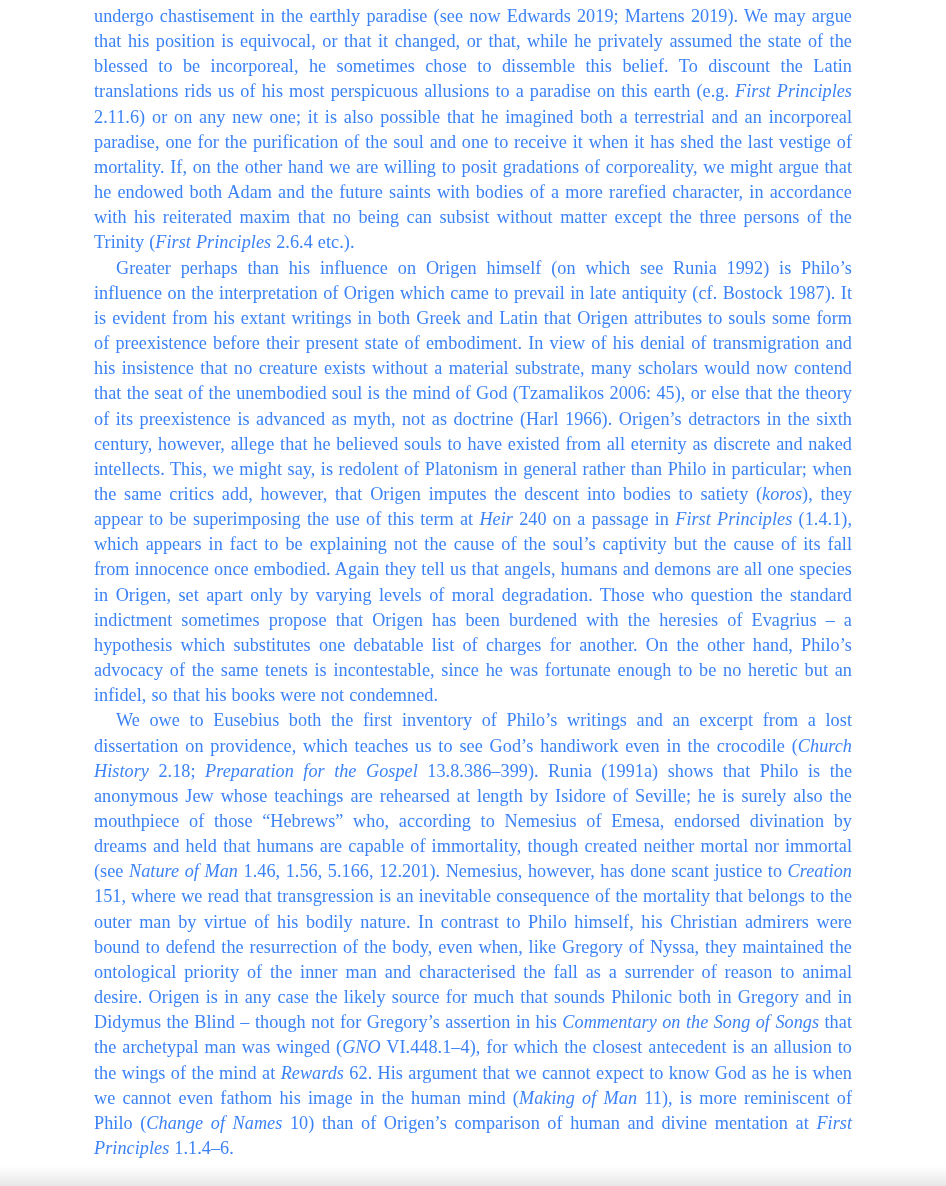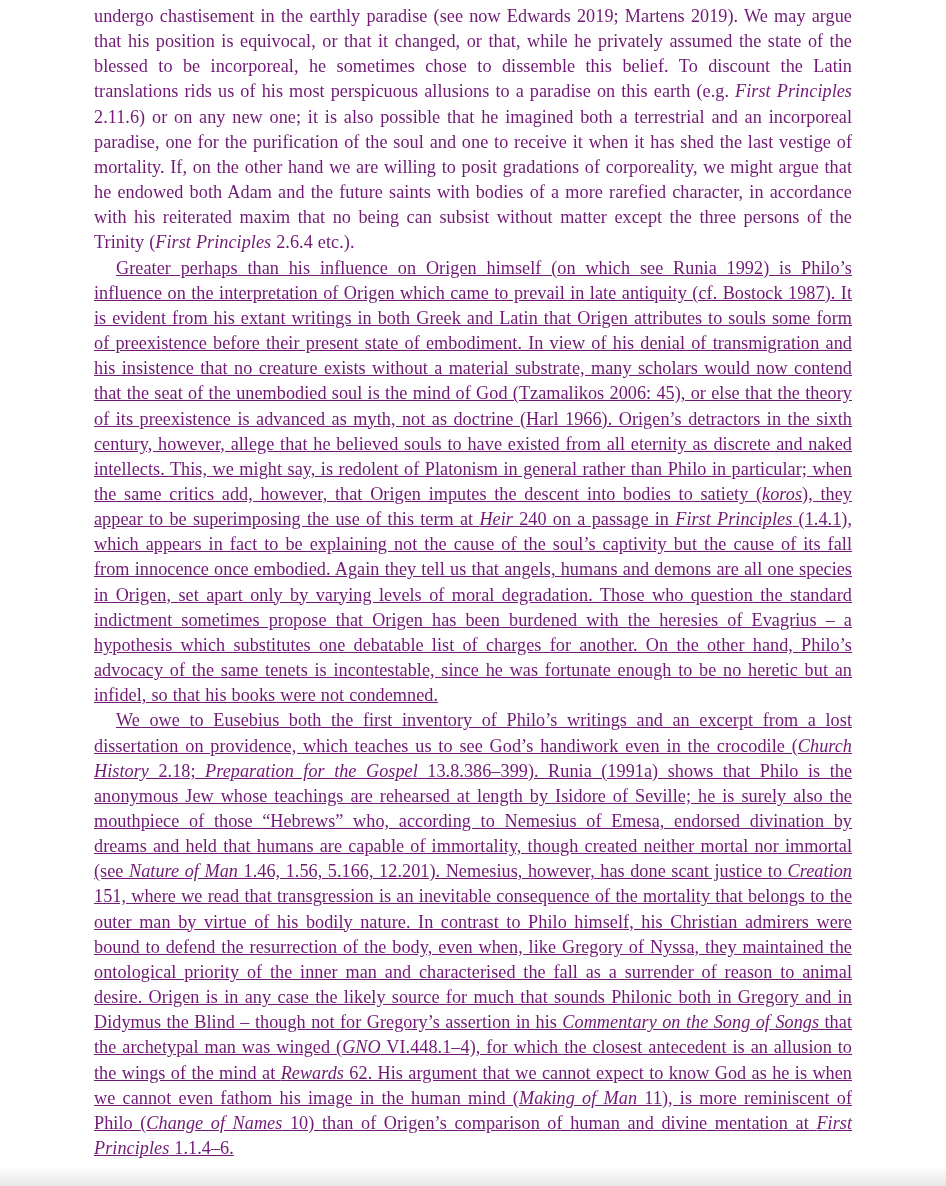--- a/index.html
+++ b/index.html
@@ -26,38 +26,37 @@
     letter-spacing: 0.05px;
     word-spacing: 0.4px;
   }
   .para {
     margin: 0;
     padding: 0;
     text-indent: 0;
   }
   .para.indent {
     text-indent: 22px;
-    text-decoration: underline;
   }
   .para em {
     font-style: italic;
   }
   .bottom-shadow {
     position: absolute;
     left: 0;
     bottom: 0;
     width: 100%;
     height: 20px;
     background: linear-gradient(to bottom, rgba(230,230,230,0) 0%, #e7e7e7 100%);
     pointer-events: none;
   }
 </style>
 </head>
 <body>
 
 <div class="page" style="background: rgb(255, 255, 255);">
-  <div class="text-block" style="color: #701a75;">
+  <div class="text-block" style="color: #3b82f6;">
       <p class="para"><span>undergo chastisement in the earthly paradise (see now Edwards 2019; Martens 2019). We may argue that his position is equivocal, or that it changed, or that, while he privately assumed the state of the blessed to be incorporeal, he sometimes chose to dissemble this belief. To discount the Latin translations rids us of his most perspicuous allusions to a paradise on this earth (e.g. </span><em>First Principles</em><span> 2.11.6) or on any new one; it is also possible that he imagined both a terrestrial and an incorporeal paradise, one for the purification of the soul and one to receive it when it has shed the last vestige of mortality. If, on the other hand we are willing to posit gradations of corporeality, we might argue that he endowed both Adam and the future saints with bodies of a more rarefied character, in accordance with his reiterated maxim that no being can subsist without matter except the three persons of the Trinity (</span><em>First Principles</em><span> 2.6.4 etc.).</span></p>
       <p class="para indent"><span>Greater perhaps than his influence on Origen himself (on which see Runia 1992) is Philo’s influence on the interpretation of Origen which came to prevail in late antiquity (cf. Bostock 1987). It is evident from his extant writings in both Greek and Latin that Origen attributes to souls some form of preexistence before their present state of embodiment. In view of his denial of transmigration and his insistence that no creature exists without a material substrate, many scholars would now contend that the seat of the unembodied soul is the mind of God (Tzamalikos 2006: 45), or else that the theory of its preexistence is advanced as myth, not as doctrine (Harl 1966). Origen’s detractors in the sixth century, however, allege that he believed souls to have existed from all eternity as discrete and naked intellects. This, we might say, is redolent of Platonism in general rather than Philo in particular; when the same critics add, however, that Origen imputes the descent into bodies to satiety (</span><em>koros</em><span>), they appear to be superimposing the use of this term at </span><em>Heir</em><span> 240 on a passage in </span><em>First Principles</em><span> (1.4.1), which appears in fact to be explaining not the cause of the soul’s captivity but the cause of its fall from innocence once embodied. Again they tell us that angels, humans and demons are all one species in Origen, set apart only by varying levels of moral degradation. Those who question the standard indictment sometimes propose that Origen has been burdened with the heresies of Evagrius – a hypothesis which substitutes one debatable list of charges for another. On the other hand, Philo’s advocacy of the same tenets is incontestable, since he was fortunate enough to be no heretic but an infidel, so that his books were not condemned.</span></p>
       <p class="para indent"><span>We owe to Eusebius both the first inventory of Philo’s writings and an excerpt from a lost dissertation on providence, which teaches us to see God’s handiwork even in the crocodile (</span><em>Church History</em><span> 2.18; </span><em>Preparation for the Gospel</em><span> 13.8.386–399). Runia (1991a) shows that Philo is the anonymous Jew whose teachings are rehearsed at length by Isidore of Seville; he is surely also the mouthpiece of those “Hebrews” who, according to Nemesius of Emesa, endorsed divination by dreams and held that humans are capable of immortality, though created neither mortal nor immortal (see </span><em>Nature of Man</em><span> 1.46, 1.56, 5.166, 12.201). Nemesius, however, has done scant justice to </span><em>Creation</em><span> 151, where we read that transgression is an inevitable consequence of the mortality that belongs to the outer man by virtue of his bodily nature. In contrast to Philo himself, his Christian admirers were bound to defend the resurrection of the body, even when, like Gregory of Nyssa, they maintained the ontological priority of the inner man and characterised the fall as a surrender of reason to animal desire. Origen is in any case the likely source for much that sounds Philonic both in Gregory and in Didymus the Blind – though not for Gregory’s assertion in his </span><em>Commentary on the Song of Songs</em><span> that the archetypal man was winged (</span><em>GNO</em><span> VI.448.1–4), for which the closest antecedent is an allusion to the wings of the mind at </span><em>Rewards</em><span> 62. His argument that we cannot expect to know God as he is when we cannot even fathom his image in the human mind (</span><em>Making of Man</em><span> 11), is more reminiscent of Philo (</span><em>Change of Names</em><span> 10) than of Origen’s comparison of human and divine mentation at </span><em>First Principles</em><span> 1.1.4–6.</span></p>
     </div>
   <div class="bottom-shadow"></div>
 </div>
 
 </body></html>

